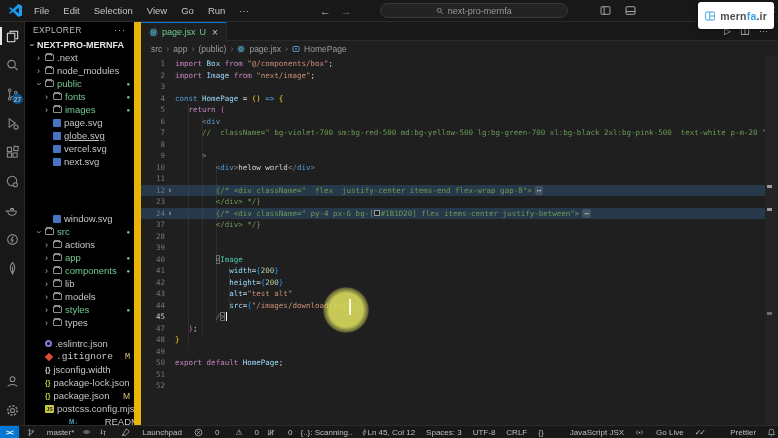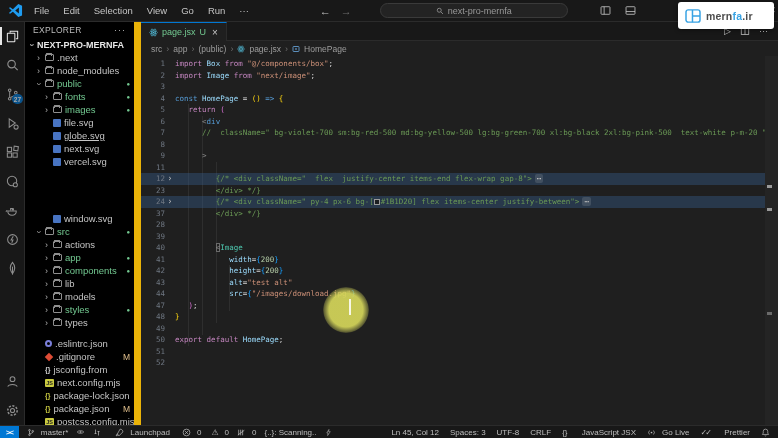--- a/index.html
+++ b/index.html
@@ -13,21 +13,21 @@
   .vscode-logo{width:15px;height:15px;margin:0 4px 0 2px;flex:0 0 auto}
   .menu{padding:0 7px;font-size:9.5px;color:#c5c5c5;cursor:default;white-space:nowrap}
   .nav-arrows{display:flex;gap:10px;margin-left:64px;font-size:11px;color:#c5c5c5}
   .nav-arrows .dim{color:#6e6e6e}
   .searchbox{margin-left:28px;width:188px;height:15px;background:#232323;border:1px solid #3a3a3a;border-radius:8px;
              display:flex;align-items:center;justify-content:center;gap:4px;color:#989898;font-size:9px}
   .layout-icons{position:absolute;right:142px;display:flex;gap:14px;align-items:center}
   .wm-close{position:absolute;right:2px;top:5px;color:#9a9a9a;font-size:9px}
 
   
-  .watermark{position:absolute;top:2px;right:4px;z-index:60;width:96px;height:27px;background:#ffffff;border-radius:3px;
+  .watermark{position:absolute;top:2px;right:4px;z-index:60;width:76px;height:27px;background:#ffffff;border-radius:3px;
              display:flex;align-items:center;gap:5px;padding:0 7px;box-shadow:0 1px 4px rgba(0,0,0,.45)}
   .wm-text{font-size:10.5px;font-weight:bold;color:#4d4d4d;letter-spacing:.2px}
   .wm-text .fa{color:#38a3e4}
 
   
   .main{flex:1;display:flex;min-height:0}
 
   .activitybar{flex:0 0 24px;background:#181818;border-right:1px solid #2b2b2b;display:flex;flex-direction:column;align-items:center;padding:3px 0 2px}
   .ab-icon{width:24px;height:22px;margin-bottom:7px;display:flex;align-items:center;justify-content:center;position:relative;opacity:.62}
   .ab-icon.active{opacity:1}
@@ -88,21 +88,21 @@
   .guide{position:absolute;width:1px;background:#2e2e2e;z-index:0}
   .overview{position:absolute;top:0;right:0;bottom:0;width:13px;background:#242424;z-index:5}
   .ovmark{position:absolute;left:2px;width:5px;height:3px;background:#9a9a9a}
   .click-blob{position:absolute;left:323px;top:287px;width:46px;height:46px;border-radius:50%;z-index:30;pointer-events:none;
               background:radial-gradient(circle,rgba(213,214,90,.92) 0 52%,rgba(213,214,90,.35) 68%,rgba(213,214,90,0) 72%)}
   .click-blob::after{content:"";position:absolute;left:26px;top:12px;width:1.5px;height:16px;background:rgba(255,255,255,.85)}
 
   
   .statusbar{flex:0 0 13px;background:#181818;border-top:1px solid #2b2b2b;display:flex;align-items:center;font-size:8px;color:#bfbfbf;white-space:nowrap}
   .sb-remote{height:100%;background:#0078d4;color:#fff;display:flex;align-items:center;padding:0 6px;font-weight:bold;font-size:7.5px;letter-spacing:-1px}
-  .sb-item{display:flex;align-items:flex-end;gap:6px;margin-left:8px}
+  .sb-item{display:flex;align-items:flex-end;gap:12px;margin-left:8px}
   .sb-right{margin-left:auto;display:flex;align-items:center;gap:11px;padding-right:8px}
   .sb-right .sb-item{margin-left:0}
   svg{display:block}
 </style>
 </head>
 <body>
 
 <div class="app">
 
   <div class="titlebar">
@@ -263,39 +263,39 @@
           <div class="tree-row" style="padding-left: 18px;">
             <span class="chev">›</span>
             <span class="ic ic-folder"></span>
             <span class="lbl green">images</span>
             <span class="sp"></span>
             <span class="dot">●</span>
           </div>
           <div class="tree-row" style="padding-left: 18px;">
             <span class="chev"></span>
             <span class="ic ic-svg"></span>
-            <span class="lbl">file.svg</span>
+            <span class="lbl">page.svg</span>
             <span class="sp"></span>
           </div>
           <div class="tree-row" style="padding-left: 18px; text-decoration: underline;">
             <span class="chev"></span>
             <span class="ic ic-svg"></span>
             <span class="lbl">globe.svg</span>
             <span class="sp"></span>
           </div>
           <div class="tree-row" style="padding-left: 18px;">
             <span class="chev"></span>
             <span class="ic ic-svg"></span>
+            <span class="lbl">vercel.svg</span>
+            <span class="sp"></span>
+          </div>
+          <div class="tree-row" style="padding-left: 18px;">
+            <span class="chev"></span>
+            <span class="ic ic-svg"></span>
             <span class="lbl">next.svg</span>
-            <span class="sp"></span>
-          </div>
-          <div class="tree-row" style="padding-left: 18px;">
-            <span class="chev"></span>
-            <span class="ic ic-svg"></span>
-            <span class="lbl">vercel.svg</span>
             <span class="sp"></span>
           </div>
           <div class="tree-row" style="padding-left: 18px; margin-top: 44px;">
             <span class="chev"></span>
             <span class="ic ic-svg"></span>
             <span class="lbl">window.svg</span>
             <span class="sp"></span>
           </div>
           <div class="tree-row" style="padding-left: 10px;">
             <span class="chev exp">›</span>
@@ -348,37 +348,31 @@
             <span class="ic ic-folder"></span>
             <span class="lbl">types</span>
             <span class="sp"></span>
           </div>
           <div class="tree-row" style="padding-left: 10px; margin-top: 8px;">
             <span class="chev"></span>
             <span class="ic ic-eslint"></span>
             <span class="lbl">.eslintrc.json</span>
             <span class="sp"></span>
           </div>
-          <div class="tree-row" style="padding-left: 10px;">
+          <div class="tree-row" style="padding-left: 10px; font-family: Liberation Mono, monospace;">
             <span class="chev"></span>
             <span class="ic ic-git"></span>
             <span class="lbl">.gitignore</span>
             <span class="sp"></span>
             <span class="mbadge">M</span>
           </div>
           <div class="tree-row" style="padding-left: 10px;">
             <span class="chev"></span>
             <span class="ic ic-json">{}</span>
-            <span class="lbl">jsconfig.from</span>
-            <span class="sp"></span>
-          </div>
-          <div class="tree-row" style="padding-left: 10px;">
-            <span class="chev"></span>
-            <span class="ic ic-js">JS</span>
-            <span class="lbl">next.config.mjs</span>
+            <span class="lbl">jsconfig.width</span>
             <span class="sp"></span>
           </div>
           <div class="tree-row" style="padding-left: 10px;">
             <span class="chev"></span>
             <span class="ic ic-jsony">{}</span>
             <span class="lbl">package-lock.json</span>
             <span class="sp"></span>
             <span class="mbadge">M</span>
           </div>
           <div class="tree-row" style="padding-left: 10px;">
@@ -503,20 +497,25 @@
             <span class="ln">8</span>
             <span class="foldc"></span>
             <pre></pre>
           </div>
           <div class="code-row">
             <span class="ln">9</span>
             <span class="foldc"></span>
             <pre><span class="tk-pl">      </span><span class="tk-tb">&gt;</span></pre>
           </div>
           <div class="code-row">
+            <span class="ln">10</span>
+            <span class="foldc"></span>
+            <pre><span class="tk-pl">         </span><span class="tk-tb">&lt;</span><span class="tk-tag">div</span><span class="tk-tb">&gt;</span><span class="tk-pl">helow world</span><span class="tk-tb">&lt;/</span><span class="tk-tag">div</span><span class="tk-tb">&gt;</span></pre>
+          </div>
+          <div class="code-row">
             <span class="ln">11</span>
             <span class="foldc"></span>
             <pre></pre>
           </div>
           <div class="code-row hl">
             <span class="ln">12</span>
             <span class="foldc">›</span>
             <pre><span class="tk-pl">         </span><span class="tk-com">{/* &lt;div className="  flex  justify-center items-end flex-wrap gap-8"&gt;</span><span class="tk-foldtok">⋯</span></pre>
           </div>
           <div class="code-row">
@@ -561,20 +560,25 @@
           </div>
           <div class="code-row">
             <span class="ln">43</span>
             <span class="foldc"></span>
             <pre><span class="tk-pl">            </span><span class="tk-attr">alt</span><span class="tk-pl">=</span><span class="tk-str">"test alt"</span></pre>
           </div>
           <div class="code-row">
             <span class="ln">44</span>
             <span class="foldc"></span>
             <pre><span class="tk-pl">            </span><span class="tk-attr">src</span><span class="tk-pl">=</span><span class="tk-b3">{</span><span class="tk-str">"/images/download.jpg"</span><span class="tk-b3">}</span></pre>
+          </div>
+          <div class="code-row">
+            <span class="ln cur">45</span>
+            <span class="foldc"></span>
+            <pre><span class="tk-pl">         </span><span class="tk-tb">/</span><span class="tk-tbx">&gt;</span><span class="caret"></span></pre>
           </div>
           <div class="code-row">
             <span class="ln">47</span>
             <span class="foldc"></span>
             <pre><span class="tk-pl">   </span><span class="tk-b2">)</span><span class="tk-pl">;</span></pre>
           </div>
           <div class="code-row">
             <span class="ln">48</span>
             <span class="foldc"></span>
             <pre><span class="tk-b1">}</span></pre>

